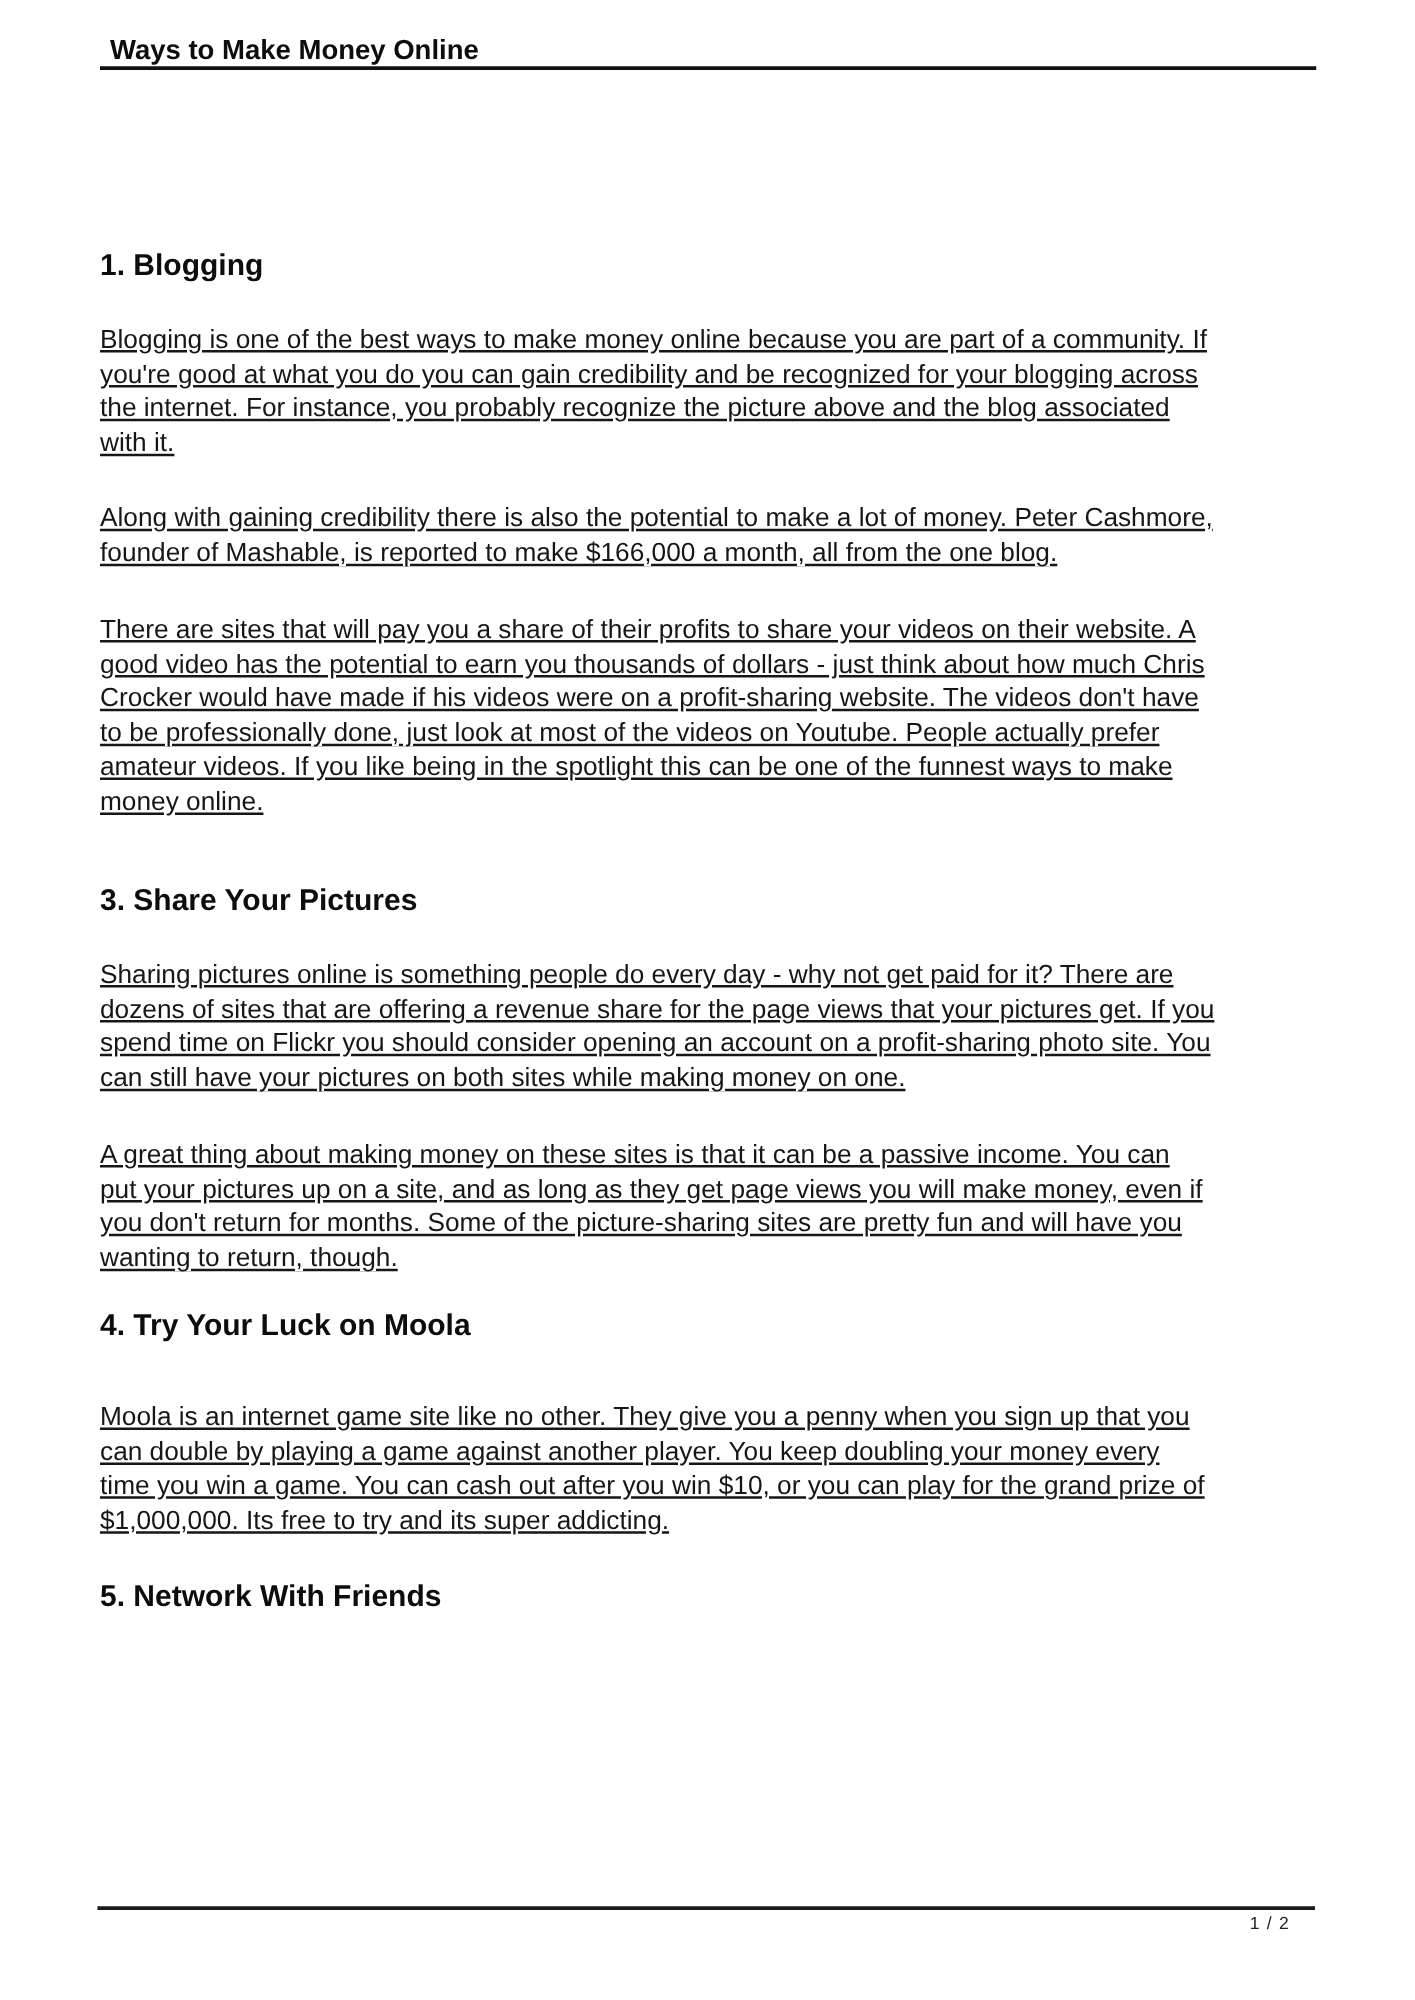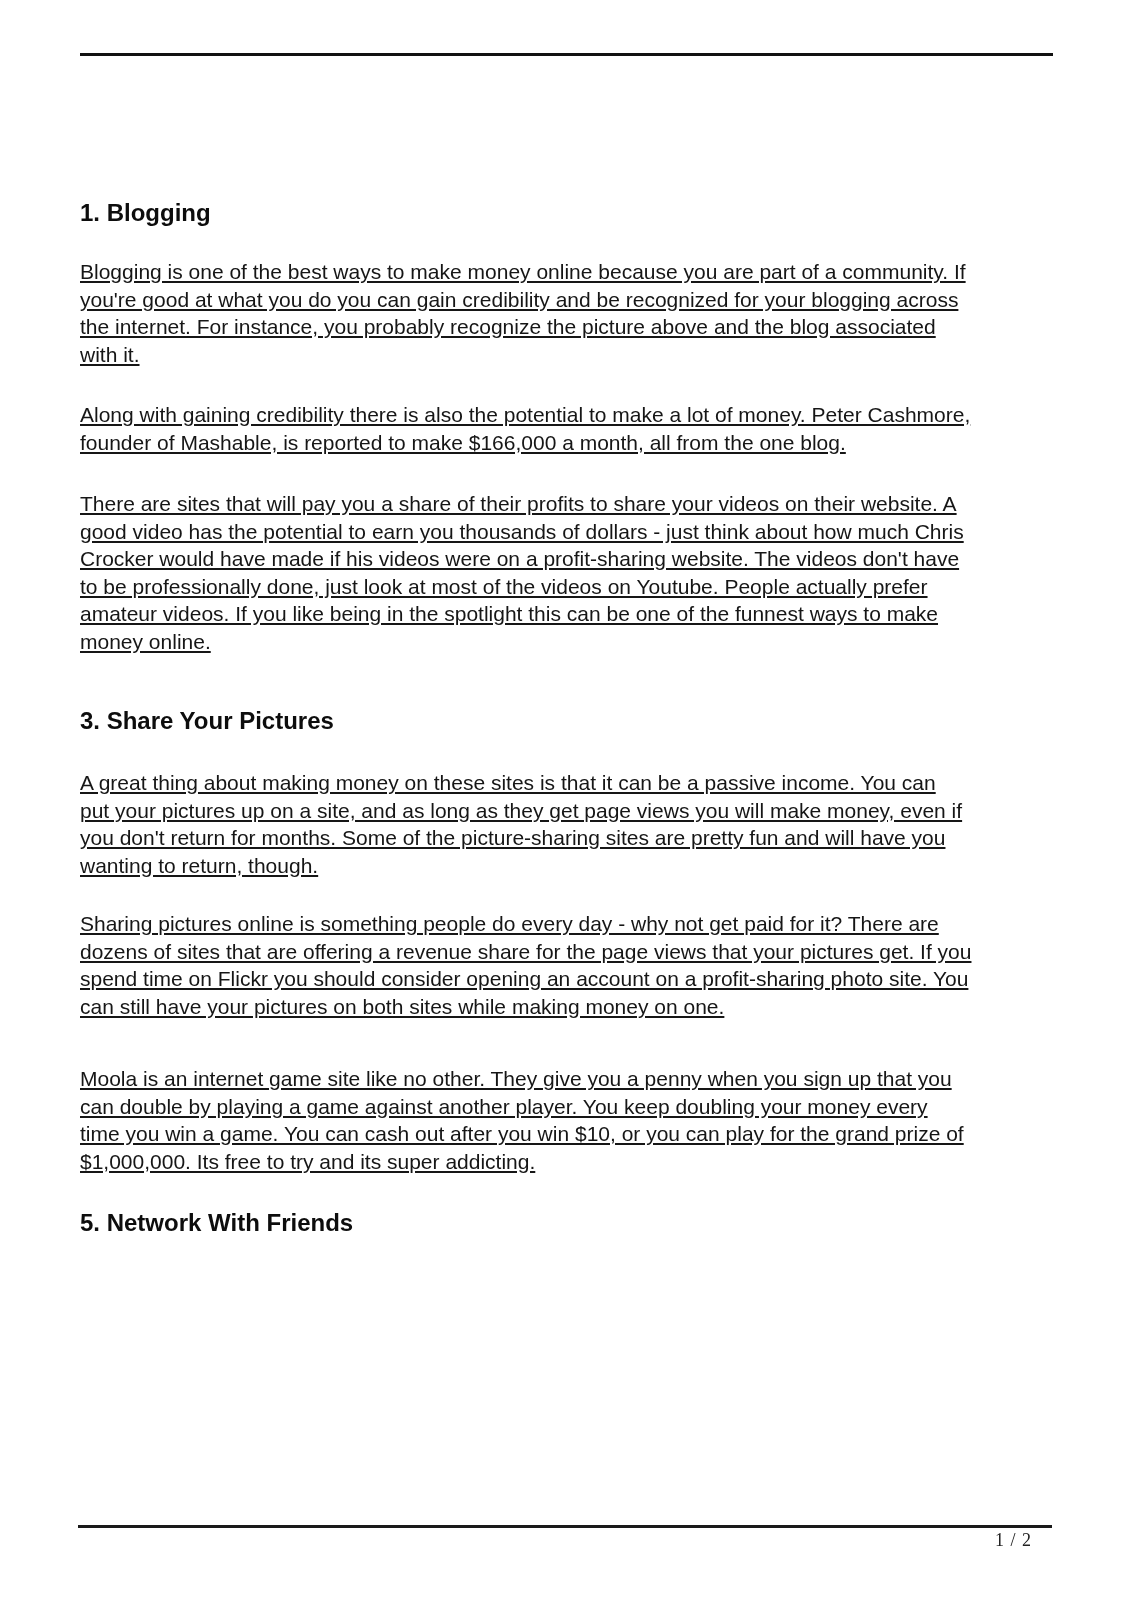--- a/index.html
+++ b/index.html
@@ -31,57 +31,59 @@
     font-size:21px;line-height:27.5px;
     margin:0;white-space:pre;color:#161616;text-decoration:underline;
   }
   .indent-heading{padding-left:15px;}
   .footer-rule{
     position:absolute;left:78px;top:1525px;
     width:974px;height:3px;background:#1a1a1a;
   }
   .page-number{
     position:absolute;right:100px;top:1530px;
-    font-size:18px;color:#222222;letter-spacing:1px;white-space:pre;font-family:Liberation Serif, serif;
+    font-size:14px;color:#222222;letter-spacing:1px;white-space:pre;
   }
 </style>
 </head>
 <body>
 
 <div class="page">
 
+  <div class="header-title">Ways to Make Money Online</div>
   <div class="header-rule"></div>
 
   <div class="content">
 
     <h2 style="margin-top:199px">1. Blogging</h2>
     <p style="margin-top:31px">Blogging is one of the best ways to make money online because you are part of a community. If
 you're good at what you do you can gain credibility and be recognized for your blogging across
 the internet. For instance, you probably recognize the picture above and the blog associated
 with it.</p>
     <p style="margin-top:33px">Along with gaining credibility there is also the potential to make a lot of money. Peter Cashmore,
 founder of Mashable, is reported to make $166,000 a month, all from the one blog.</p>
 
     <p style="margin-top:34px">There are sites that will pay you a share of their profits to share your videos on their website. A
 good video has the potential to earn you thousands of dollars - just think about how much Chris
 Crocker would have made if his videos were on a profit-sharing website. The videos don't have
 to be professionally done, just look at most of the videos on Youtube. People actually prefer
 amateur videos. If you like being in the spotlight this can be one of the funnest ways to make
 money online.</p>
 
     <h2 style="margin-top:52px">3. Share Your Pictures</h2>
+    <p style="margin-top:31px">Sharing pictures online is something people do every day - why not get paid for it? There are
+dozens of sites that are offering a revenue share for the page views that your pictures get. If you
+spend time on Flickr you should consider opening an account on a profit-sharing photo site. You
+can still have your pictures on both sites while making money on one.</p>
     <p style="margin-top:34px">A great thing about making money on these sites is that it can be a passive income. You can
 put your pictures up on a site, and as long as they get page views you will make money, even if
 you don't return for months. Some of the picture-sharing sites are pretty fun and will have you
 wanting to return, though.</p>
-    <p style="margin-top:31px">Sharing pictures online is something people do every day - why not get paid for it? There are
-dozens of sites that are offering a revenue share for the page views that your pictures get. If you
-spend time on Flickr you should consider opening an account on a profit-sharing photo site. You
-can still have your pictures on both sites while making money on one.</p>
 
+    <h2 style="margin-top:27px">4. Try Your Luck on Moola</h2>
     <p style="margin-top:45px">Moola is an internet game site like no other. They give you a penny when you sign up that you
 can double by playing a game against another player. You keep doubling your money every
 time you win a game. You can cash out after you win $10, or you can play for the grand prize of
 $1,000,000. Its free to try and its super addicting.</p>
 
     <h2 style="margin-top:34px">5. Network With Friends</h2>
 
   </div>
 
   <div class="footer-rule"></div>

